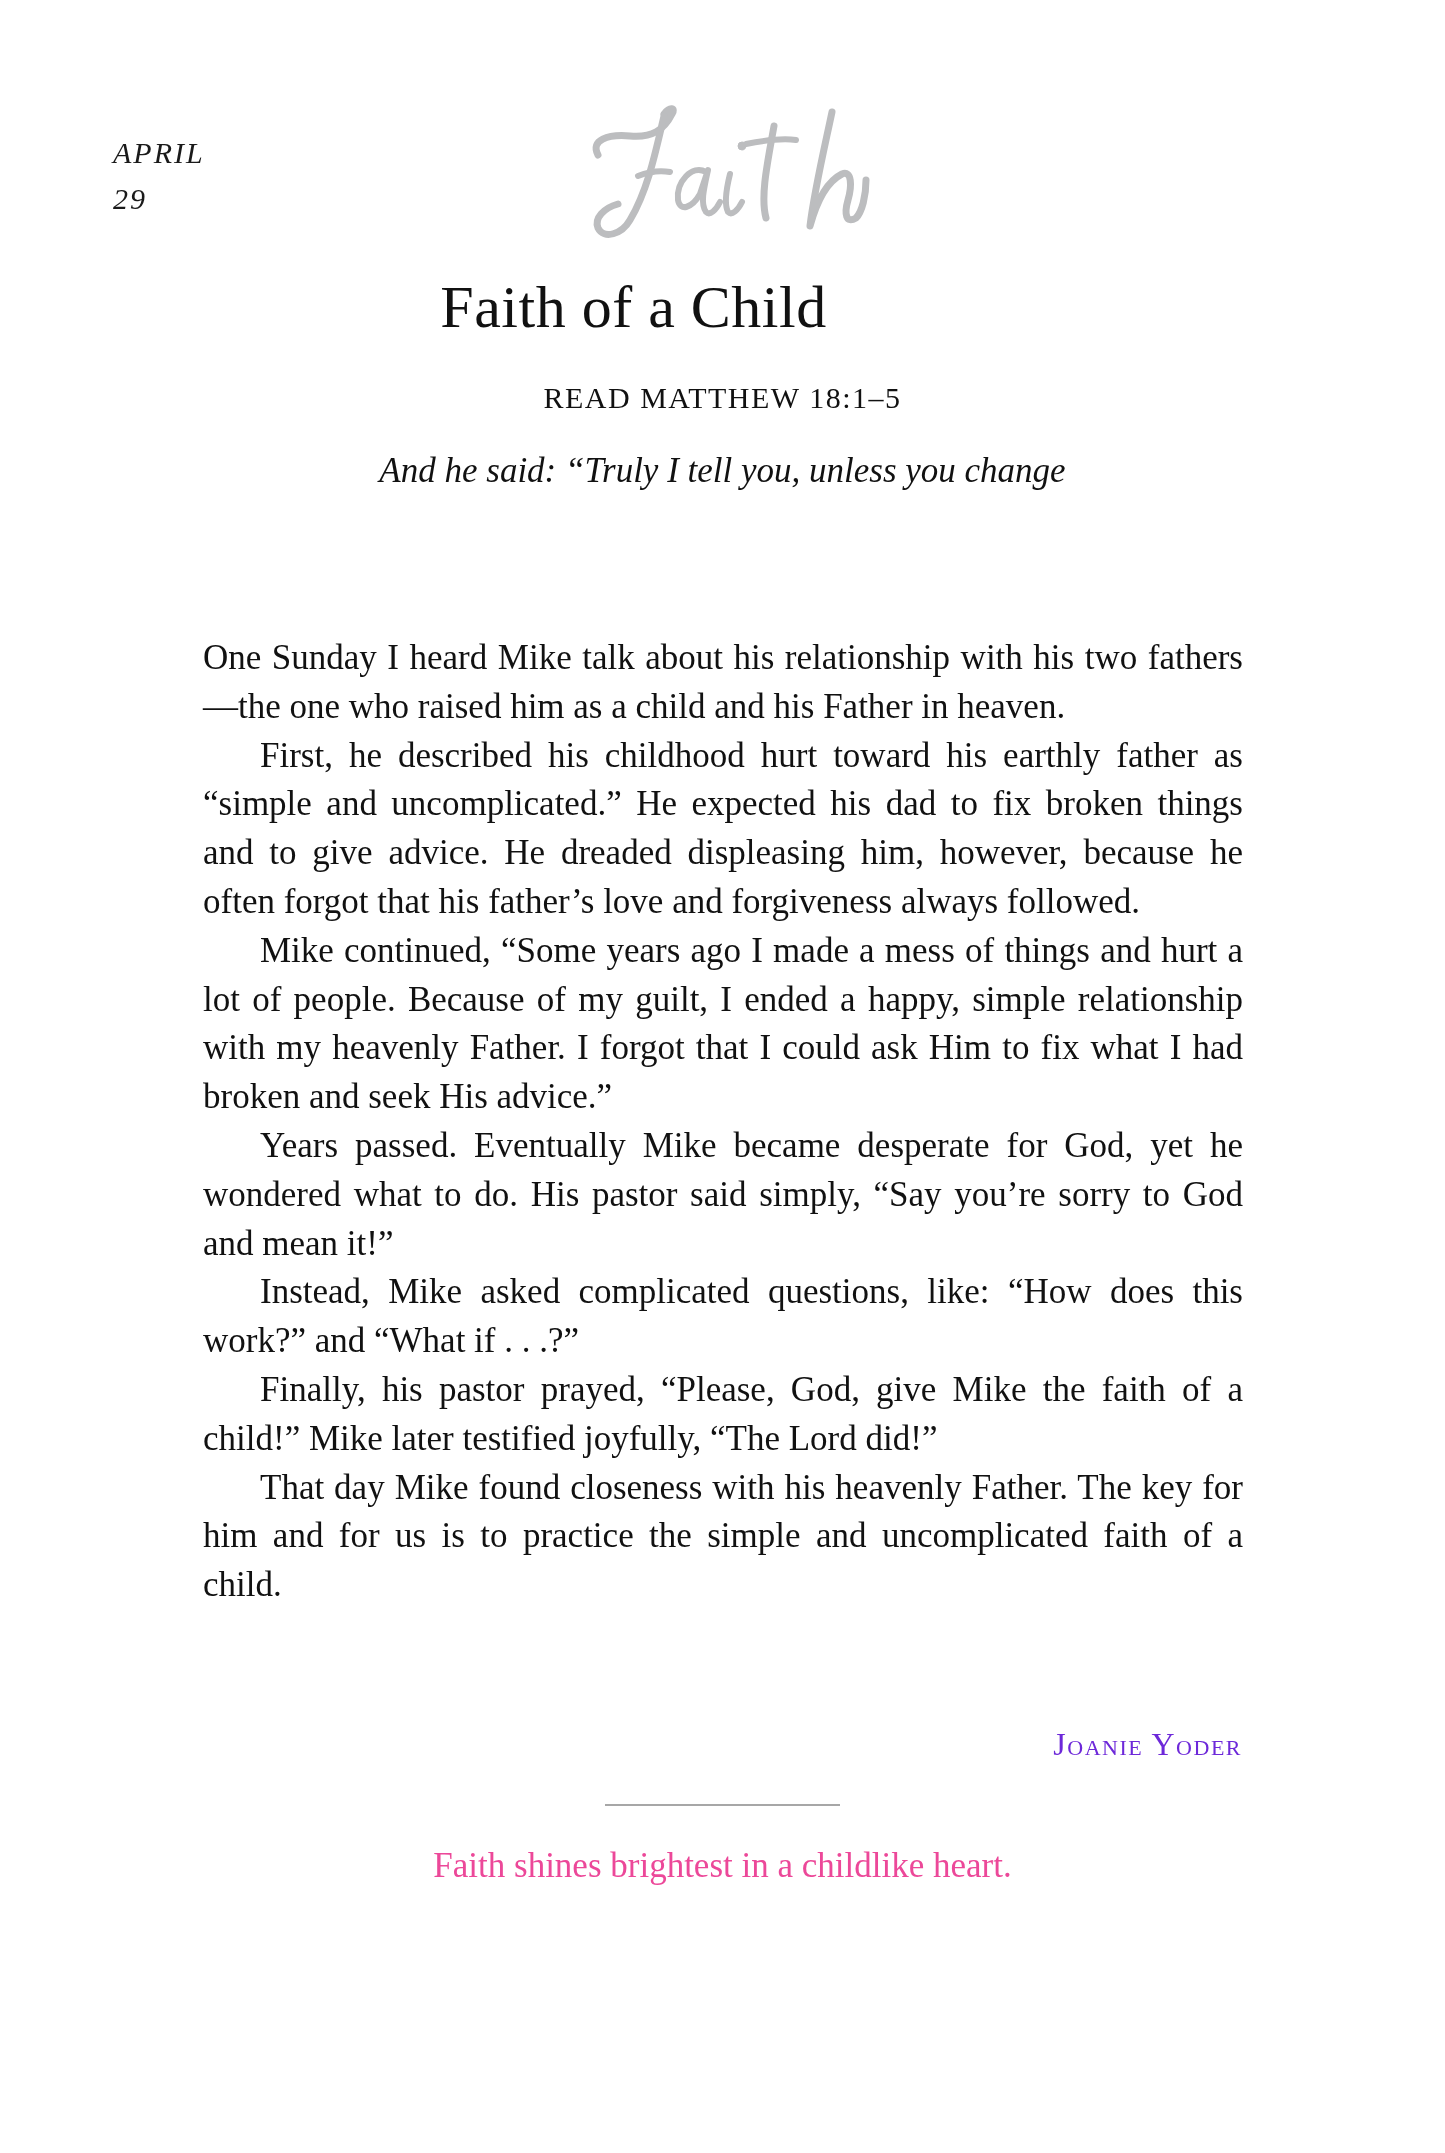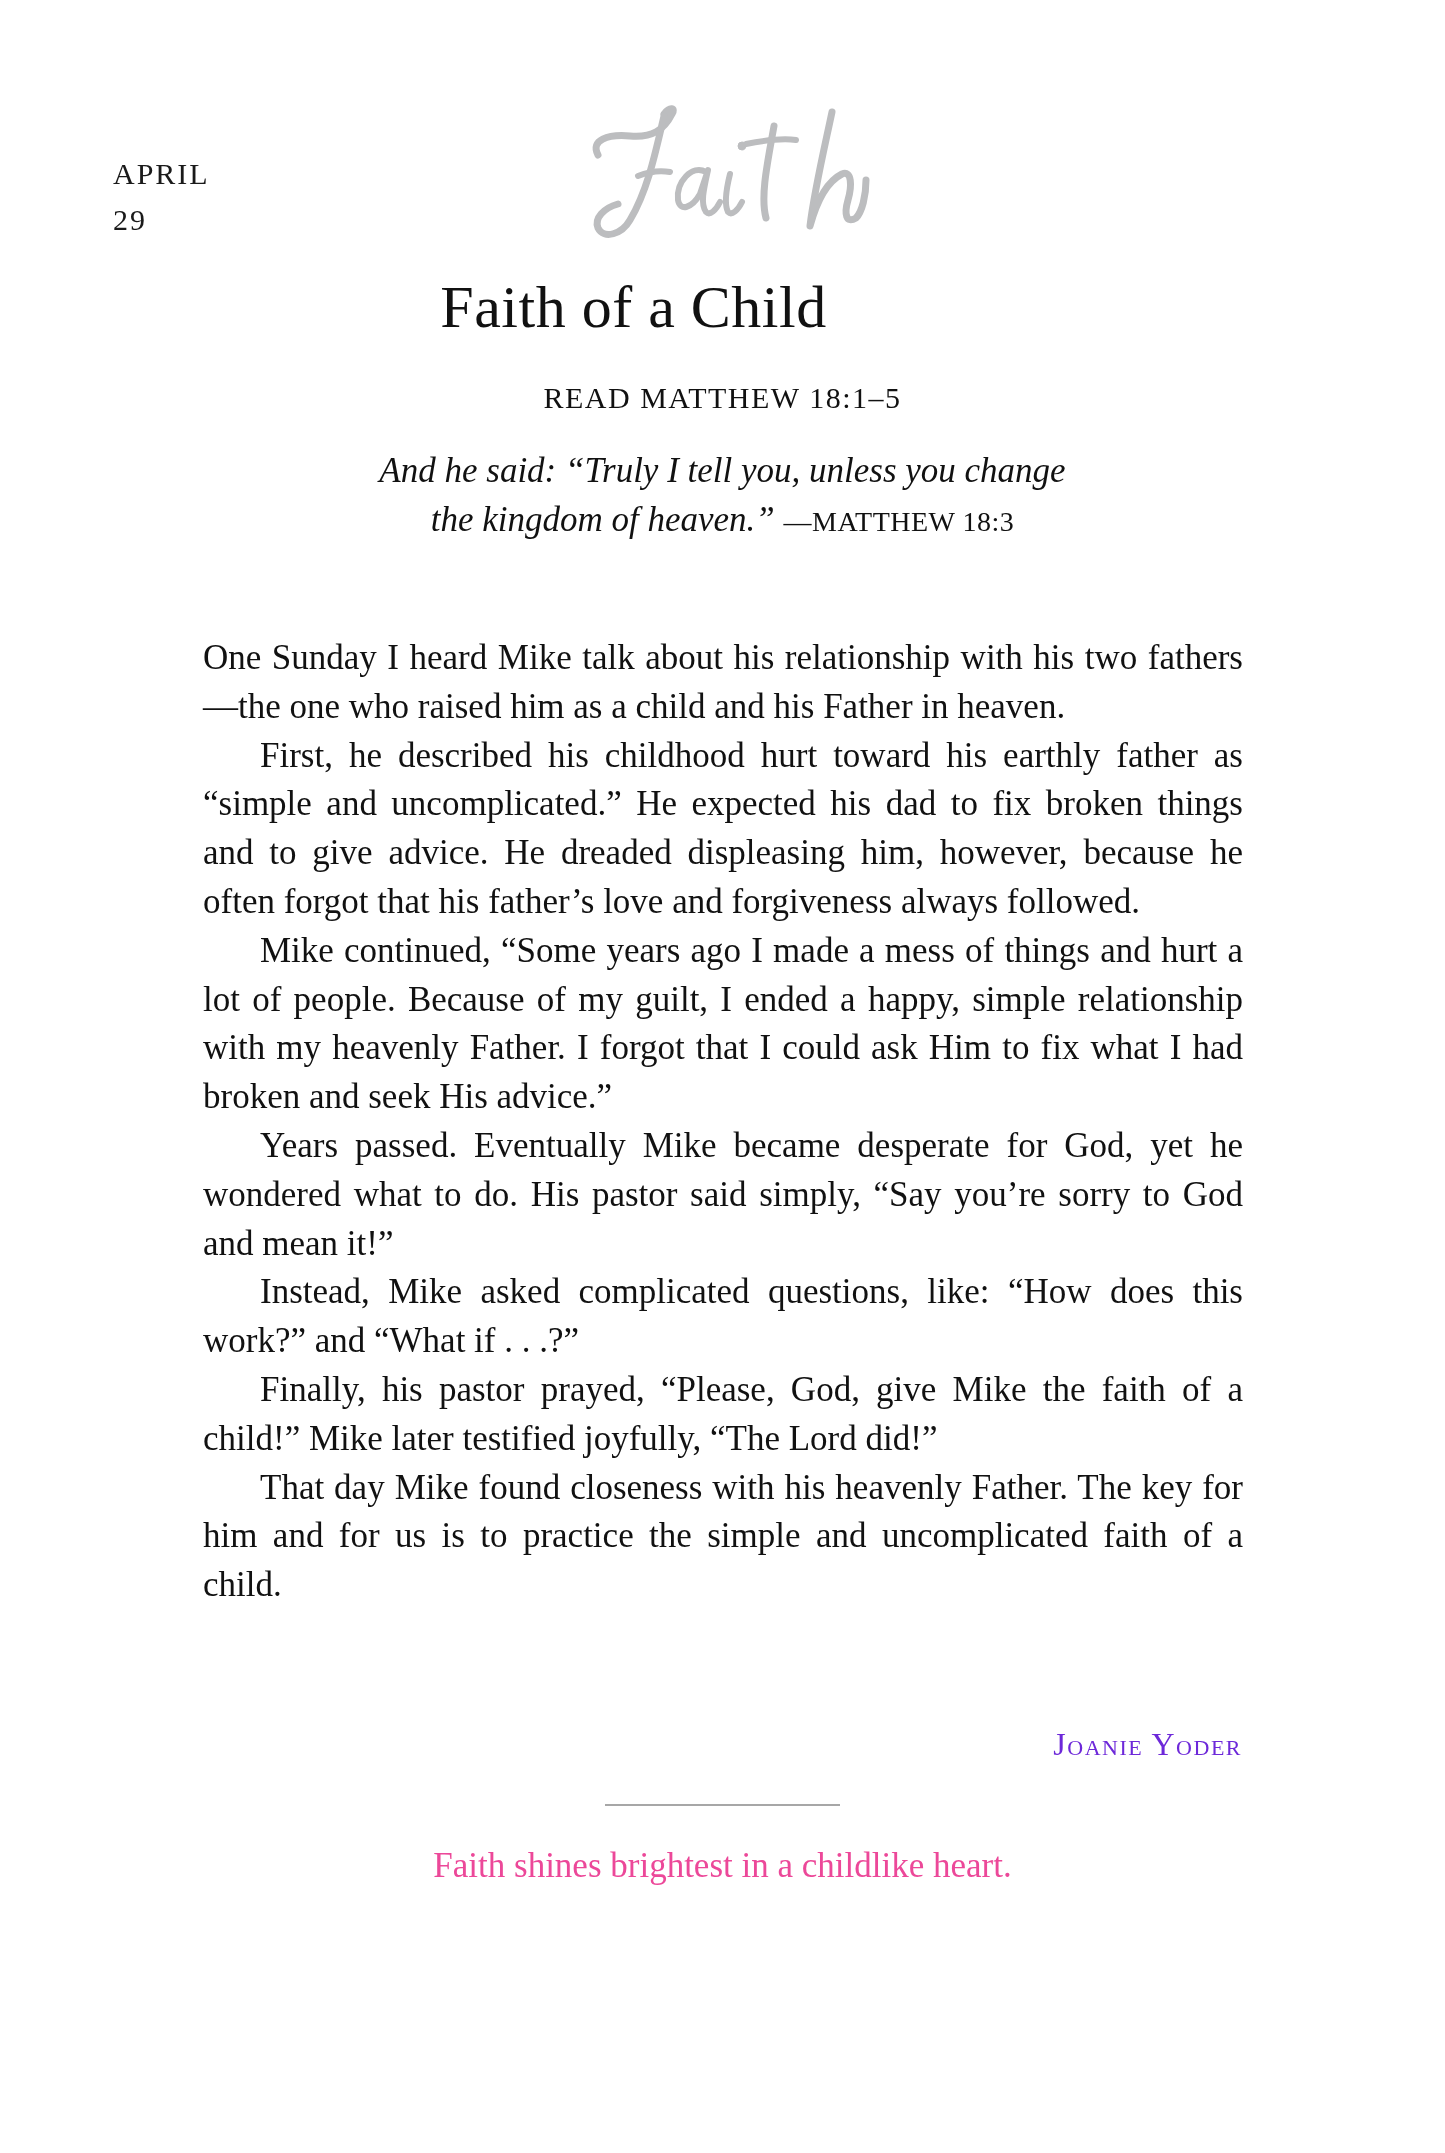--- a/index.html
+++ b/index.html
@@ -11,25 +11,26 @@
     width: 1445px;
     height: 2153px;
     position: relative;
     overflow: hidden;
     color: #111111;
     font-family: "Liberation Serif", "DejaVu Serif", serif;
   }
   .date {
     position: absolute;
     left: 113px;
-    top: 151px;
+    top: 130px;
     font-size: 30px;
     line-height: 46px;
     letter-spacing: 2px;
     color: #1a1a1a;
+    font-style: italic;
   }
   .date div { display: block; }
 
   .script-heading {
     position: absolute;
     left: 560px;
     top: 100px;
     width: 340px;
     height: 150px;
   }
@@ -149,21 +150,20 @@
     </g>
   </svg>
 </div>
 
 <div class="title">Faith of a Child</div>
 
 <div class="reading">READ MATTHEW 18:1–5</div>
 
 <div class="verse">
   <div>And he said: “Truly I tell you, unless you change</div>
-  <div><span>the kingdom of heaven.”</span> <span class="ref">—MATTHEW 18:3</span></div>
 </div>
 
 <div class="body-text">
   <p class="first">One Sunday I heard Mike talk about his relationship with his two fathers—the one who raised him as a child and his Father in heaven.</p>
   <p>First, he described his childhood hurt toward his earthly father as “simple and uncomplicated.” He expected his dad to fix broken things and to give advice. He dreaded displeasing him, however, because he often forgot that his father’s love and forgiveness always followed.</p>
   <p>Mike continued, “Some years ago I made a mess of things and hurt a lot of people. Because of my guilt, I ended a happy, simple relationship with my heavenly Father. I forgot that I could ask Him to fix what I had broken and seek His advice.”</p>
   <p>Years passed. Eventually Mike became desperate for God, yet he wondered what to do. His pastor said simply, “Say you’re sorry to God and mean it!”</p>
   <p>Instead, Mike asked complicated questions, like: “How does this work?” and “What if . . .?”</p>
   <p>Finally, his pastor prayed, “Please, God, give Mike the faith of a child!” Mike later testified joyfully, “The Lord did!”</p>
   <p>That day Mike found closeness with his heavenly Father. The key for him and for us is to practice the simple and uncom­plicated faith of a child.</p>

